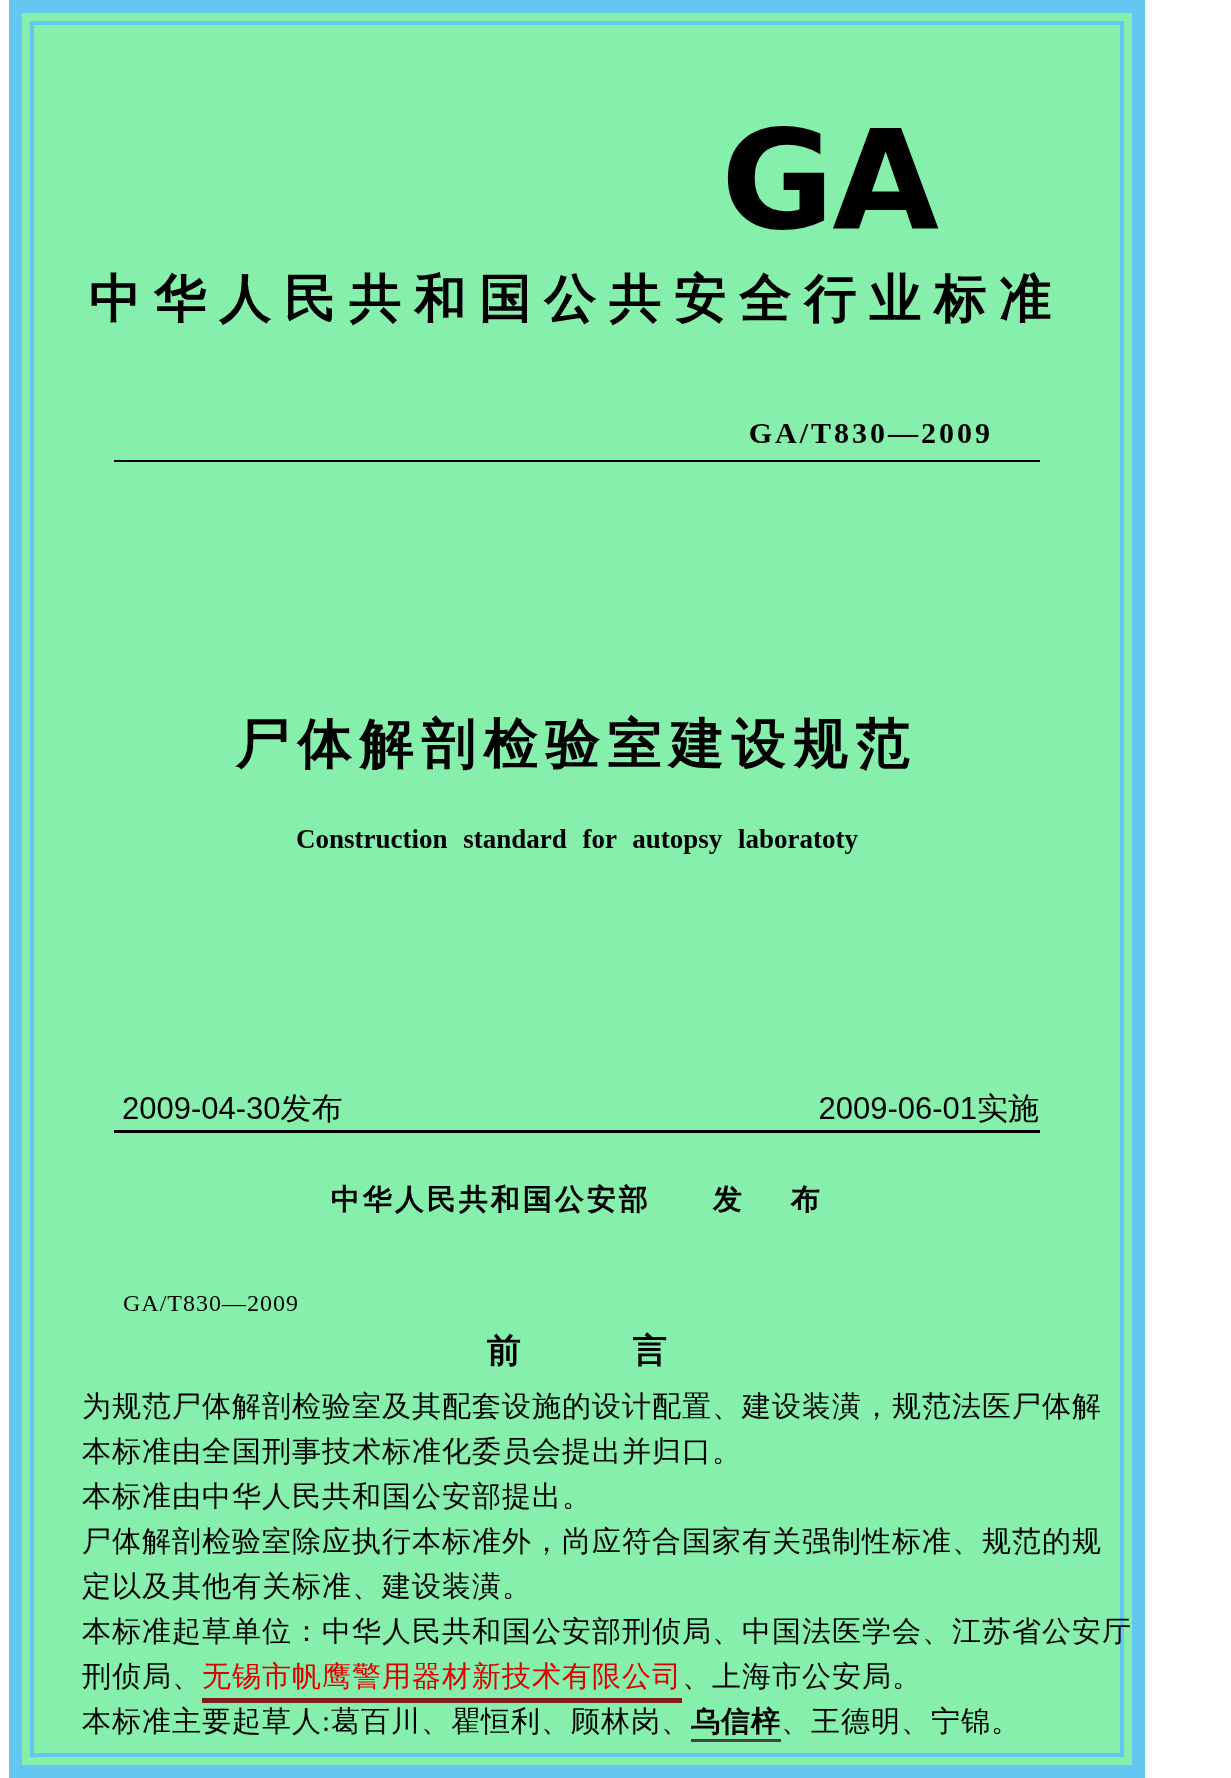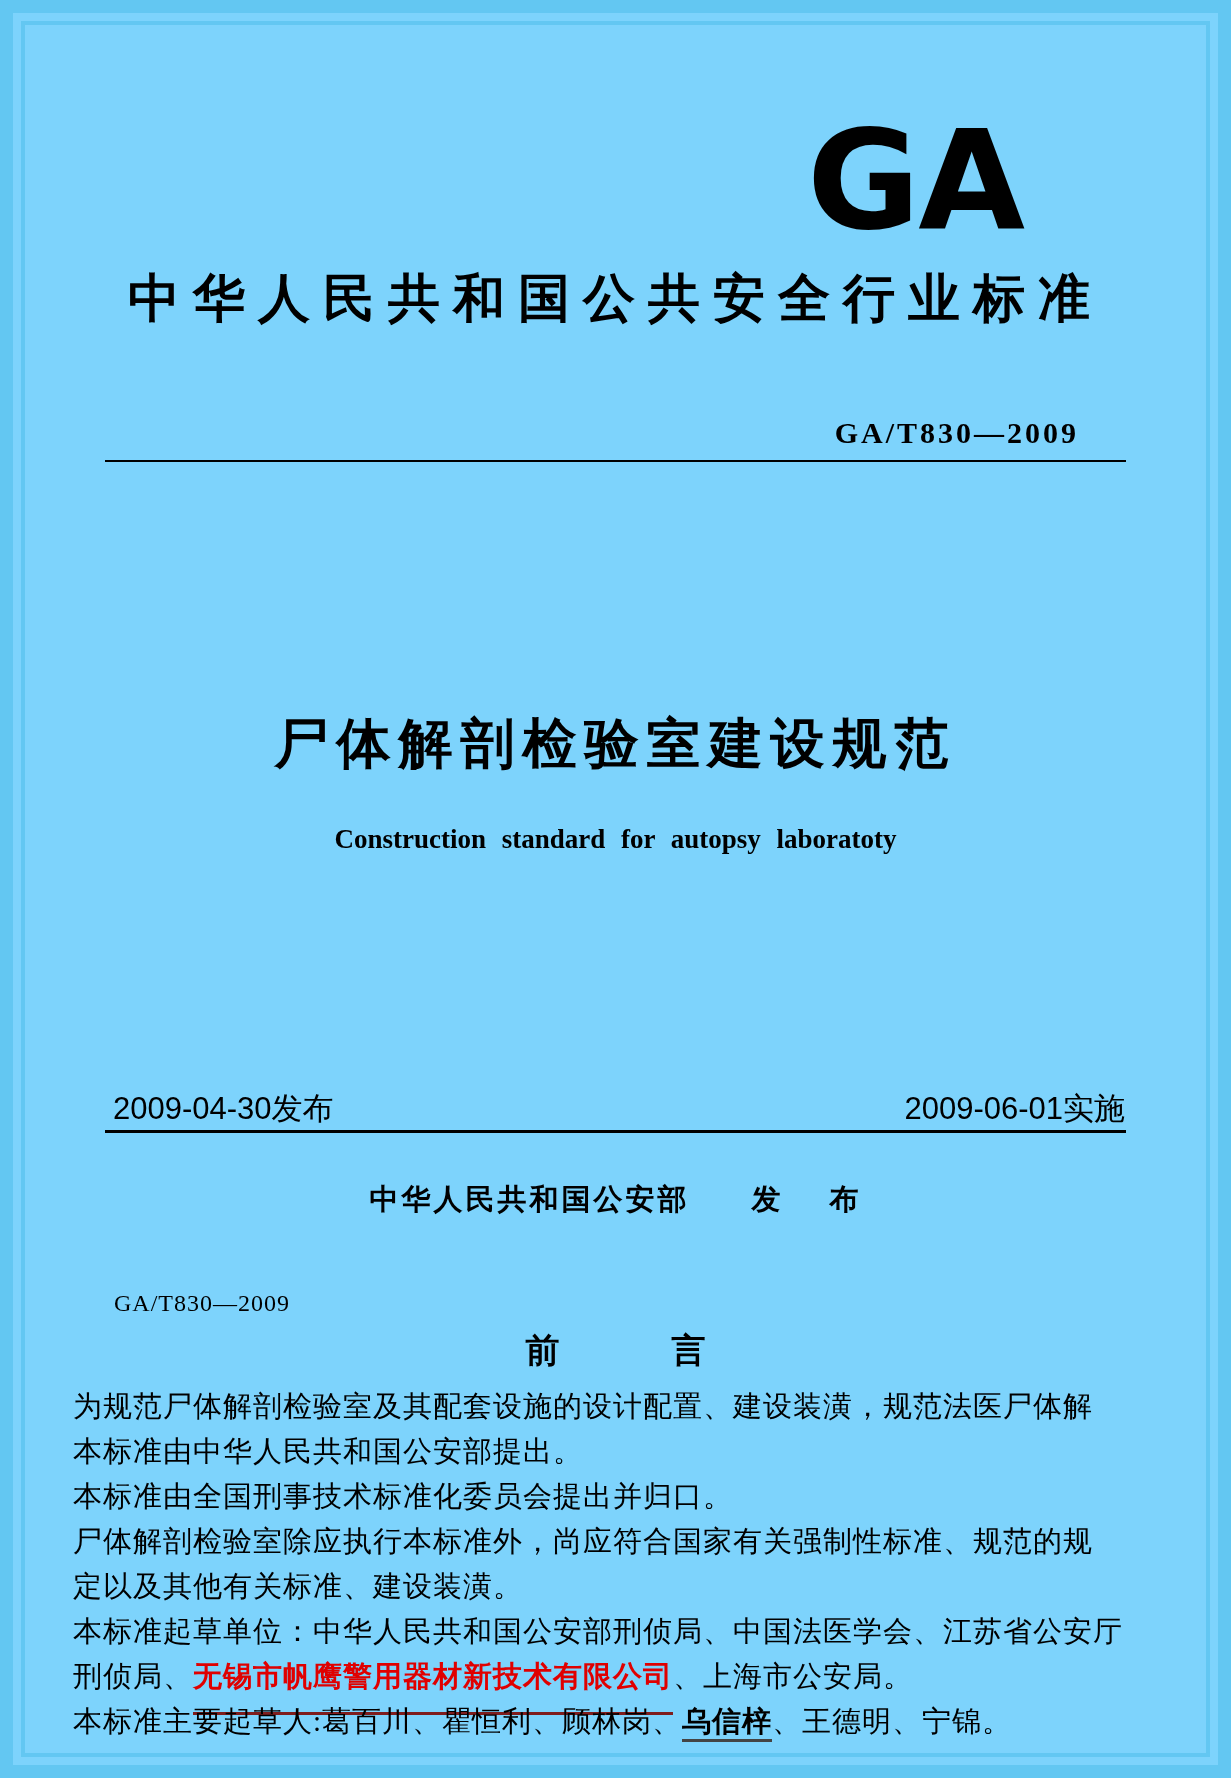--- a/index.html
+++ b/index.html
@@ -1,22 +1,23 @@
 <!DOCTYPE html>
 <html><head>
 <meta charset="utf-8">
 <style>
   html,body{margin:0;padding:0;background:#fff;}
   .page{
     position:relative;
-    width:1231px;height:1778px;
-    background:#7dd3fc;
+    width:1136px;height:1778px;
+    background:#86efac;
     font-family:"Liberation Serif",serif;
     color:#000;
     overflow:hidden;
+    margin-left:9px;
   }
   .frame-outer{
     position:absolute;inset:0;
     border:13px solid #63c7f2;
     pointer-events:none;
   }
   .frame-inner{
     position:absolute;inset:21px;
     border:4px solid #63c7f2;
     pointer-events:none;
@@ -101,23 +102,23 @@
     position:absolute;top:1384px;left:73px;width:1100px;
     font-family:"Liberation Serif",serif;
     font-size:29px;
     line-height:45px;
     letter-spacing:1px;
   }
   .fw-line{white-space:nowrap;}
   .company-red{
     color:#e00000;
     font-family:"Liberation Sans",sans-serif;
-    font-weight:bold;
-    border-bottom:3px solid #7f1d1d;
-    padding-bottom:20px;
+    font-weight:normal;
+    border-bottom:5px solid #7f1d1d;
+    padding-bottom:6px;
   }
   .drafter-hl{
     font-family:"Liberation Sans",sans-serif;
     font-weight:bold;
     border-bottom:3px solid #444;
     padding-bottom:2px;
   }
 </style>
 </head>
 <body>
@@ -151,22 +152,22 @@
   </div>
 
   <div class="fw-ref">GA/T830—2009</div>
 
   <div class="fw-heading">
     <span>前</span><span class="gap">言</span>
   </div>
 
   <div class="fw-body">
     <div class="fw-line">为规范尸体解剖检验室及其配套设施的设计配置、建设装潢，规范法医尸体解</div>
+    <div class="fw-line">本标准由全国刑事技术标准化委员会提出并归口。</div>
     <div class="fw-line">本标准由中华人民共和国公安部提出。</div>
-    <div class="fw-line">本标准由全国刑事技术标准化委员会提出并归口。</div>
     <div class="fw-line">尸体解剖检验室除应执行本标准外，尚应符合国家有关强制性标准、规范的规</div>
     <div class="fw-line">定以及其他有关标准、建设装潢。</div>
     <div class="fw-line">本标准起草单位：中华人民共和国公安部刑侦局、中国法医学会、江苏省公安厅</div>
     <div class="fw-line">
       <span>刑侦局、</span><span class="company-red">无锡市帆鹰警用器材新技术有限公司</span><span>、上海市公安局。</span>
     </div>
     <div class="fw-line">
       <span>本标准主要起草人:葛百川、瞿恒利、顾林岗、</span><span class="drafter-hl">乌信梓</span><span>、王德明、宁锦。</span>
     </div>
   </div>

